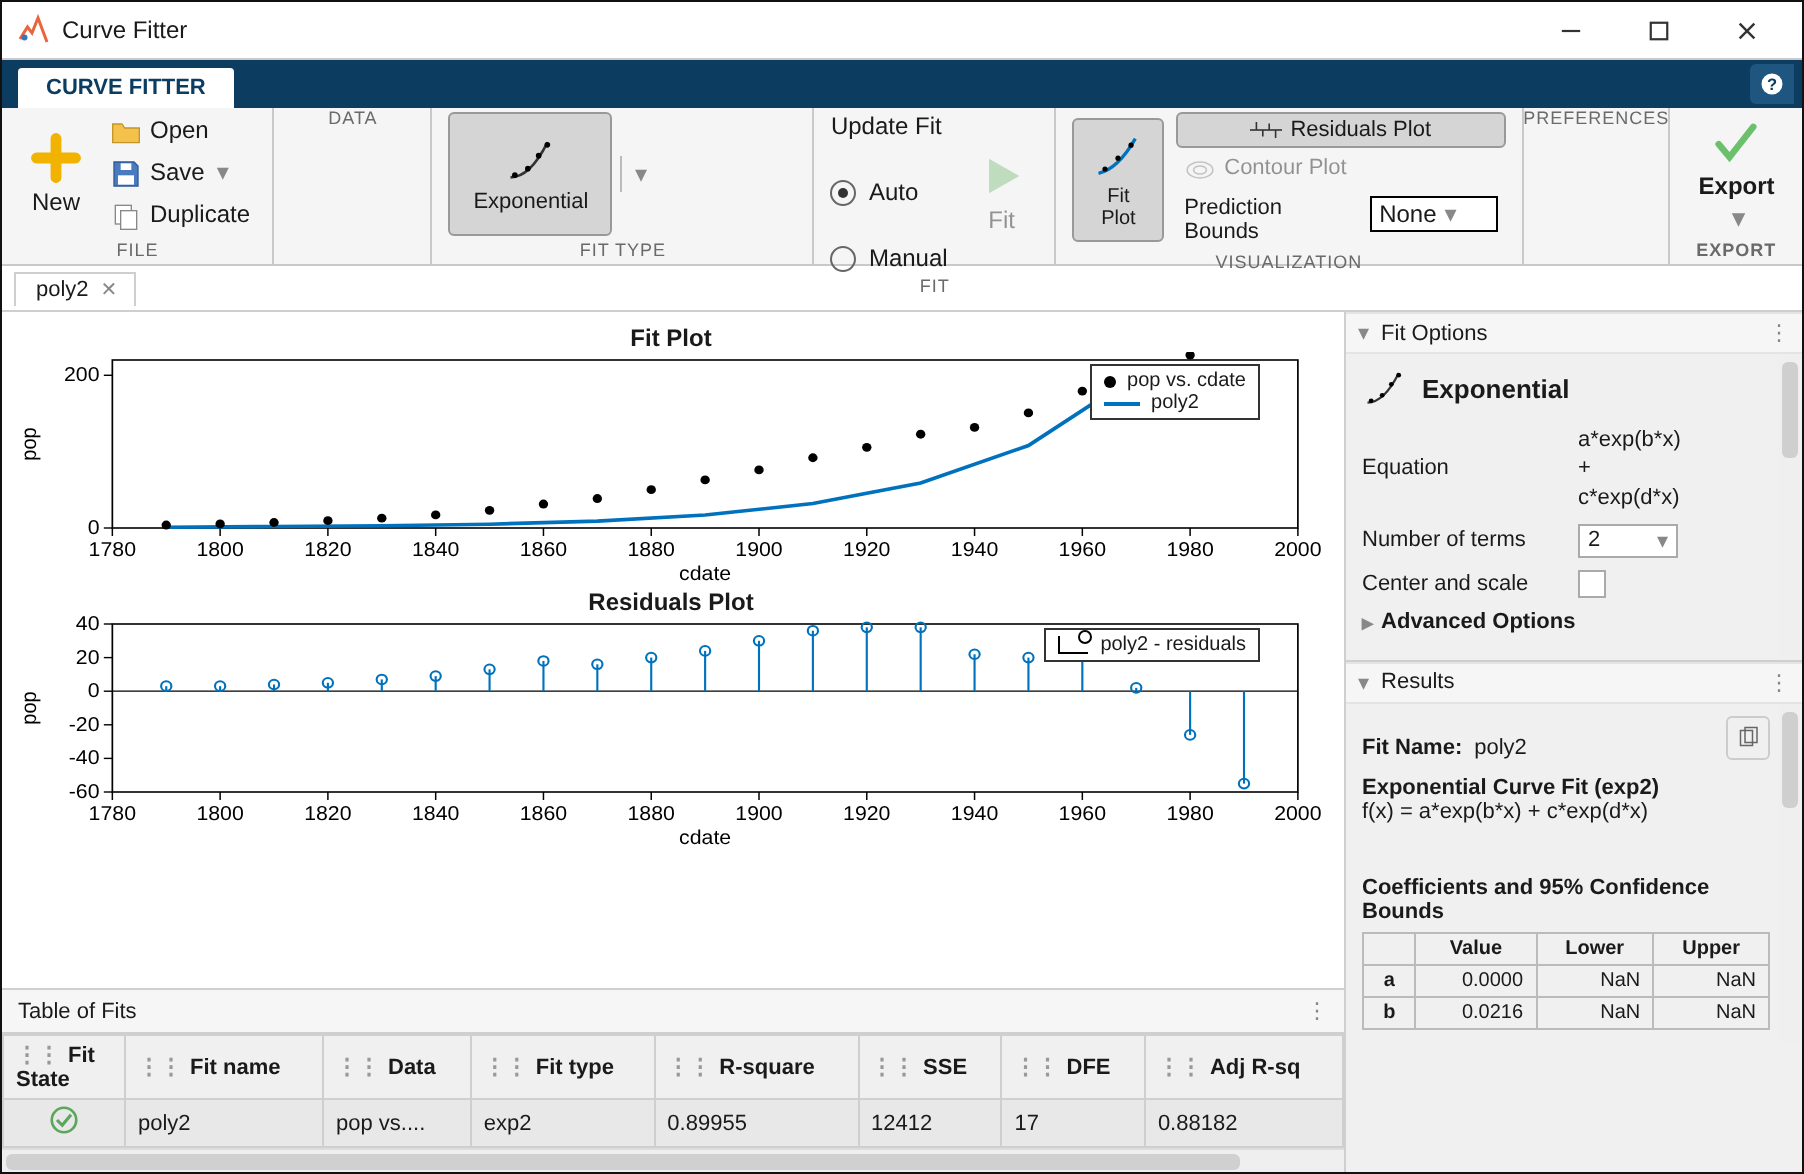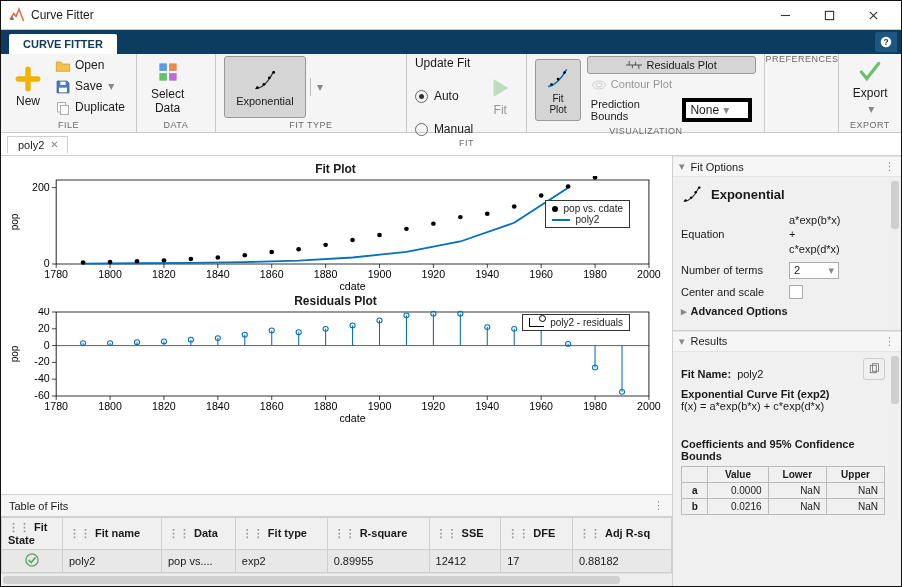--- a/index.html
+++ b/index.html
@@ -35,21 +35,21 @@
 .tgroup{display:flex;flex-direction:column;border-right:1px solid var(--ribbon-border);}
 .tgroup .body{flex:1;display:flex;align-items:center;padding:2px 8px;}
 .tgroup .lbl{text-align:center;font-size:9px;color:var(--muted);padding-bottom:2px;letter-spacing:0.5px;text-transform:uppercase;}
 .vbtn{display:flex;flex-direction:column;align-items:center;justify-content:center;padding:2px 6px;gap:2px;cursor:pointer;}
 .vbtn .ic{width:26px;height:26px;}
 .hbtn{display:flex;align-items:flex-start;gap:4px;padding:2px 4px;cursor:pointer;}
 .col{display:flex;flex-direction:column;justify-content:center;gap:1px;}
 .ic svg{width:100%;height:100%;}
 .box{border:1px solid #bbb;border-radius:3px;background:#fff;padding:4px;display:flex;align-items:center;justify-content:center;}
 .sel{background:var(--sel);border:1px solid #999;border-radius:3px;}
-.drop{border:4px solid #000000;background:#fff;padding:1px 4px;display:flex;align-items:center;gap:4px;min-width:54px;}
+.drop{border:1px solid #000000;background:#fff;padding:1px 4px;display:flex;align-items:center;gap:4px;min-width:54px;}
 .chev{border-left:1px solid #bbb;padding:2px 6px;display:flex;align-items:center;}
 .radio{display:flex;align-items:center;gap:6px;}
 .radio .dot{width:11px;height:11px;border:1px solid #666;border-radius:50%;display:inline-flex;align-items:center;justify-content:center;}
 .radio .dot.on::after{content:"";width:5px;height:5px;background:#333;border-radius:50%;}
 
 
 .doctabs{height:22px;background:#fff;border-bottom:1px solid var(--panel-border);display:flex;align-items:center;padding-left:6px;gap:4px;}
 .doctab{border:1px solid var(--panel-border);border-bottom:none;padding:2px 8px 2px 10px;font-size:11px;display:flex;align-items:center;gap:6px;background:#fff;}
 .doctab .x{color:#888;font-size:10px;}
 
@@ -176,32 +176,20 @@
                 <rect x="8" y="8" width="12" height="14" fill="#fff" stroke="#888"></rect>
               </svg></span>
             <span>Duplicate</span>
           </div>
       </div>
     </div>
     <div class="lbl">FILE</div>
   </div>
 
   <div class="tgroup" style="min-width:78px">
-    <div class="body">
-      <div class="vbtn">
-        <span class="ic"><svg viewBox="0 0 24 24">
-              <rect x="4" y="4" width="7" height="7" fill="#5a9de0"></rect>
-              <rect x="13" y="4" width="7" height="7" fill="#e88b4a"></rect>
-              <rect x="4" y="13" width="7" height="7" fill="#6cc06c"></rect>
-              <rect x="13" y="13" width="7" height="7" fill="#b96ed6"></rect>
-            </svg></span>
-        <span style="text-align:center;white-space:pre">Select
-Data</span>
-      </div>
-    </div>
     <div class="lbl">DATA</div>
   </div>
 
   <div class="tgroup" style="min-width:190px">
     <div class="body" style="gap:4px">
       <div class="vbtn box sel" style="width:72px;height:52px">
         <span class="ic"><svg viewBox="0 0 24 24">
               <path d="M3 20 Q12 20 20 4" fill="none" stroke="#333" stroke-width="1.2"></path>
               <circle cx="5" cy="19" r="1.3"></circle>
               <circle cx="11" cy="16" r="1.3"></circle>
@@ -279,21 +267,21 @@
           </div>
       </div>
     </div>
     <div class="lbl">VISUALIZATION</div>
   </div>
 
   <div class="tgroup" style="min-width:72px">
     <div class="lbl">PREFERENCES</div>
   </div>
 
-  <div class="tgroup" style="min-width:60px;border-right:none;">
+  <div class="tgroup" style="min-width:60px;border-right:none;font-weight:bold;">
     <div class="body">
         <div class="vbtn">
       <span class="ic"><svg viewBox="0 0 24 24">
               <path d="M4 13l5 6L20 5" fill="none" stroke="#6cc06c" stroke-width="3" stroke-linecap="round"></path>
             </svg></span>
       <span>Export</span>
           <span style="color:#888;margin-left:2px">▾</span>
     </div>
       </div>
     <div class="lbl">EXPORT</div>
@@ -361,21 +349,21 @@
             <circle cx="376.54545454545456" cy="52.872727272727275" r="2.2" fill="#000"></circle>
             <circle cx="401.8181818181818" cy="47.64181818181818" r="2.2" fill="#000"></circle>
             <circle cx="427.09090909090907" cy="41.11272727272727" r="2.2" fill="#000"></circle>
             <circle cx="452.3636363636364" cy="37.71454545454546" r="2.2" fill="#000"></circle>
             <circle cx="477.6363636363636" cy="30.460000000000008" r="2.2" fill="#000"></circle>
             <circle cx="502.90909090909093" cy="19.539999999999992" r="2.2" fill="#000"></circle>
             <circle cx="528.1818181818182" cy="10.414545454545461" r="2.2" fill="#000"></circle>
             <circle cx="553.4545454545455" cy="1.5181818181818159" r="2.2" fill="#000"></circle>
             <circle cx="578.7272727272727" cy="-6.958181818181814" r="2.2" fill="#000"></circle>
           </svg>
-        <div class="legend" style="top:24px">
+        <div class="legend" style="top:6px">
           <div class="lr">
               <span class="sw-dot"></span>
               <span>pop vs. cdate</span>
             </div>
           <div class="lr">
               <span class="sw-line"></span>
               <span>poly2</span>
             </div>
         </div>
       </div>

